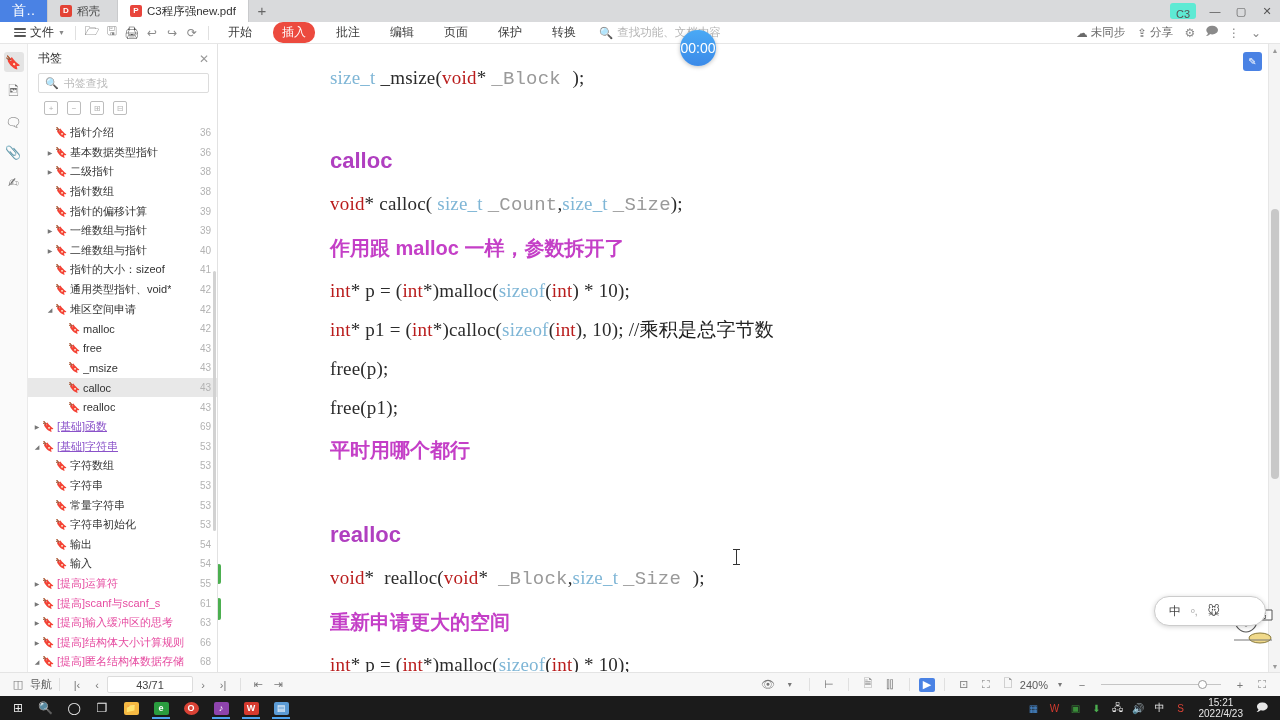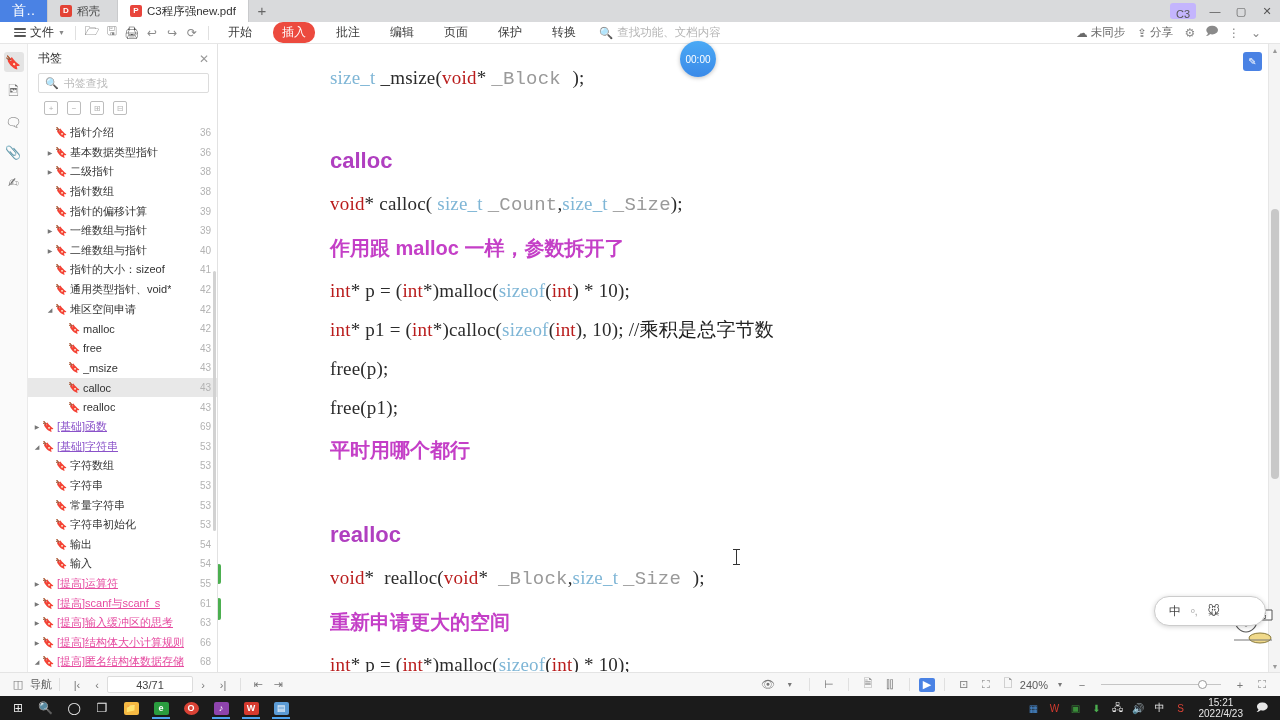--- a/index.html
+++ b/index.html
@@ -31,21 +31,21 @@
     width: 12px; height: 12px; border-radius: 2px; flex: 0 0 12px;
     display: inline-block; font-size: 8px; color: #fff; text-align: center;
     line-height: 12px; font-weight: bold;
   }
   .fav-red { background: #e34234; }
   .fav-pdf { background: #e8453c; }
   .tab-label { white-space: nowrap; overflow: hidden; text-overflow: ellipsis; }
   .tab-plus { width: 26px; text-align: center; font-size: 15px; color: #666; line-height: 22px; }
   .win-ctrl { position: absolute; right: 0; top: 0; height: 22px; display: flex; align-items: center; }
   .win-ctrl span { width: 26px; text-align: center; font-size: 11px; color: #555; line-height: 22px; }
-  .blue-badge { width: 16px; height: 16px; border-radius: 3px; background: #c4b5fd;
+  .blue-badge { width: 16px; height: 16px; border-radius: 3px; background: #5eead4;
      color: #fff; font-size: 9px; text-align: center; line-height: 16px; margin-right: 6px; }
 
   
   .toolbar {
     height: 22px; flex: 0 0 22px; background: #fff; display: flex;
     align-items: center; border-bottom: 1px solid #e6e6e6; position: relative;
     padding: 0 10px;
   }
   .tb-file { display: flex; align-items: center; gap: 4px; font-size: 12px; color: #333; padding: 0 4px; }
   .hamburger { display: inline-block; width: 12px; }
@@ -55,22 +55,22 @@
   .tb-ic { width: 20px; height: 18px; display: flex; align-items: center; justify-content: center;
            color: #8a8a8a; font-size: 12px; }
   .tb-ic.dark { color: #4a4a4a; }
   .tb-menu { display: flex; align-items: center; gap: 12px; margin-left: 4px; }
   .tb-menu .mi { padding: 2px 9px; font-size: 12px; color: #3a3a3a; border-radius: 10px; white-space: nowrap; }
   .tb-menu .mi.active { background: #ec4a3e; color: #fff; }
   .tb-search { display: flex; align-items: center; gap: 4px; margin-left: 14px; color: #b5b5b5; font-size: 11.5px; }
   .tb-right { margin-left: auto; display: flex; align-items: center; gap: 2px; padding-right: 4px; }
   .tb-right .ri { display: flex; align-items: center; gap: 3px; font-size: 11.5px; color: #6a6a6a; padding: 0 5px; }
   .timer-bubble {
-    position: absolute; left: 680px; top: 19px; width: 36px; height: 36px; border-radius: 50%;
-    background: linear-gradient(180deg,#4aa9f5,#3b8ae8); color: #fff; font-size: 10px;
+    position: absolute; left: 680px; top: 8px; width: 36px; height: 36px; border-radius: 50%;
+    background: linear-gradient(180deg,#4aa9f5,#3b8ae8); color: #fff; font-size: 14px;
     display: flex; align-items: center; justify-content: center; z-index: 30;
     box-shadow: 0 1px 4px rgba(0,0,0,.25);
   }
 
   
   .main { flex: 1; display: flex; min-height: 0; position: relative; background: #f2f2f2; }
 
   
   .rail { width: 28px; flex: 0 0 28px; background: #fafafa; border-right: 1px solid #eaeaea;
           padding-top: 8px; display: flex; flex-direction: column; align-items: center; gap: 10px; }
@@ -94,21 +94,21 @@
     display: flex; align-items: center; height: 19.6px; font-size: 11px;
     padding-right: 6px; color: #333; white-space: nowrap;
   }
   .bm.sel { background: #e8e8e8; }
   .bm .arrow { width: 10px; flex: 0 0 10px; text-align: center; font-size: 6px; color: #777; }
   .bm .bkico { width: 12px; flex: 0 0 12px; text-align: center; color: #9a9a9a; font-size: 10px; }
   .bm .bml { overflow: hidden; text-overflow: ellipsis; margin-left: 3px; }
   .bm .pg { margin-left: auto; color: #b3b3b3; font-size: 10px; padding-left: 6px; }
   .lv0 { padding-left: 4px; } .lv1 { padding-left: 17px; } .lv2 { padding-left: 30px; }
   .bm.purple .bml { color: #8a52c9; text-decoration: underline; }
-  .bm.pink .bml { color: #e64ba0; text-decoration: underline; }
+  .bm.pink .bml { color: #e64ba0; }
   .sb-scroll { position: absolute; right: 1px; top: 150px; width: 3px; height: 260px;
                background: #d2d2d2; border-radius: 2px; }
 
   
   .docwrap { flex: 1; position: relative; overflow: hidden; background: #e9e9e9; }
   .page { position: absolute; left: 0; right: 12px; top: 0; bottom: 0; background: #fff; }
   .pagecontent { padding: 14px 0 0 112px; }
   .codeline { font-family: "Liberation Serif", "DejaVu Serif", serif;
               font-size: 19px; line-height: 39px; white-space: pre; letter-spacing: .2px; }
   .heading { font-size: 22px; line-height: 46px; color: #b03fc0; font-weight: 600;

